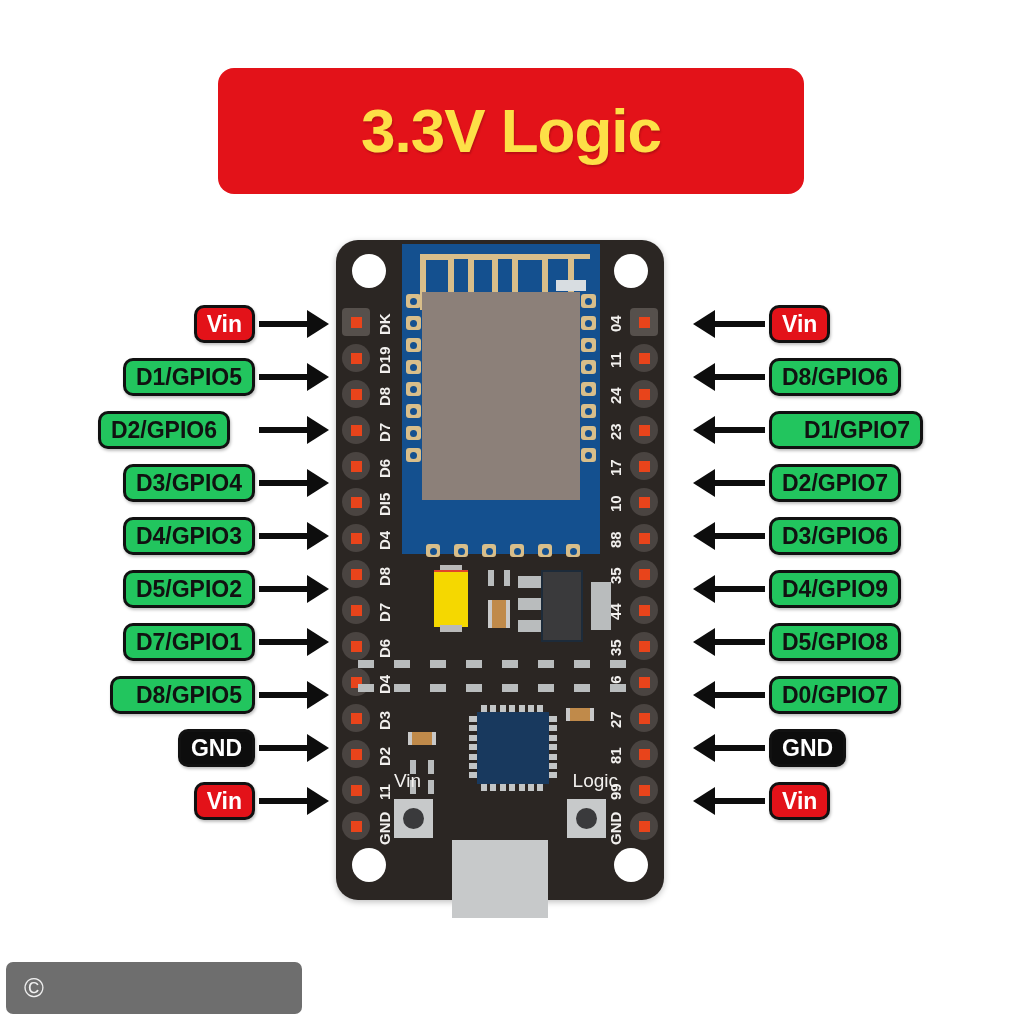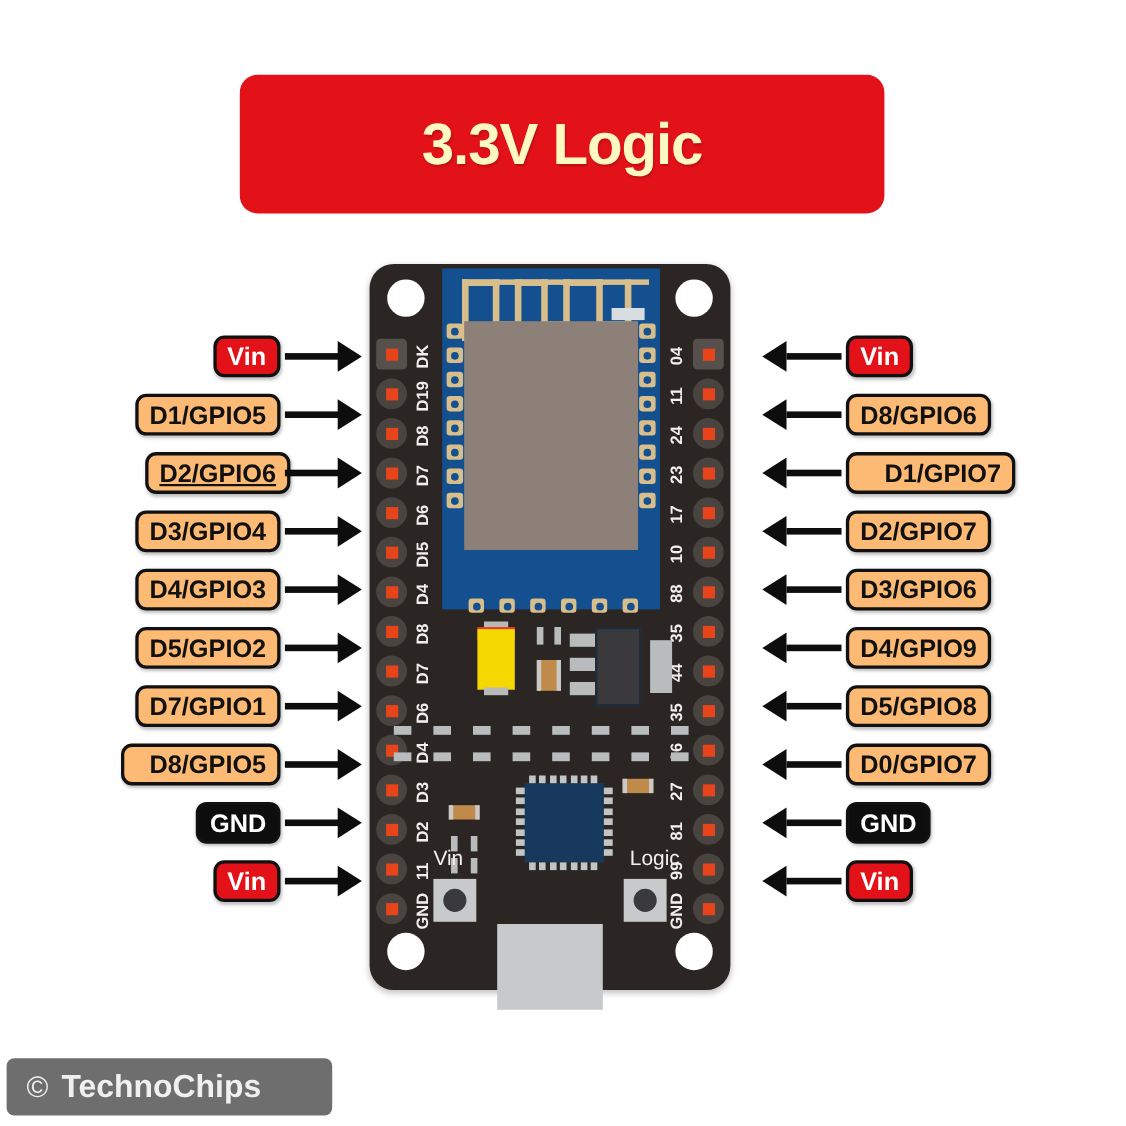--- a/index.html
+++ b/index.html
@@ -12,21 +12,21 @@
   }
   #stage{position:absolute;left:0;top:0;width:1024px;height:1024px;}
 
   
   .title-banner{
     position:absolute;left:218px;top:68px;width:586px;height:126px;
     background:#e31219;border-radius:16px;
     display:flex;align-items:center;justify-content:center;
   }
   .title-banner .title-text{
-    color:#fef9c3;font-size:53px;font-weight:bold;letter-spacing:-1px;
+    color:#fde047;font-size:62px;font-weight:bold;letter-spacing:-1px;
     line-height:1;text-shadow:1px 2px 2px rgba(0,0,0,.18);
   }
 
   
   .board{
     position:absolute;left:336px;top:240px;width:328px;height:660px;
     background:#2b2623;border-radius:22px;
     box-shadow:0 2px 6px rgba(0,0,0,.25);
   }
   .hole{
@@ -111,21 +111,21 @@
   }
 
   
   .tag{
     position:absolute;height:38px;border:3px solid #111111;border-radius:10px;
     display:flex;align-items:center;justify-content:center;
     font-size:23px;font-weight:bold;box-sizing:border-box;
     padding:0 10px;white-space:nowrap;
     box-shadow:1px 2px 3px rgba(0,0,0,.25);
   }
-  .tag.gpio{background:#fdba74;color:#111111;}
+  .tag.gpio{background:#22c55e;color:#111111;}
   .tag.vin{background:#e31219;color:#ffffff;}
   .tag.gnd{background:#0d0d0d;color:#ffffff;}
 
   .leftcol .tag{right:0;}
   .rightcol .tag{left:0;}
 
   
   .arrow{position:absolute;height:6px;background:#0d0d0d;}
   .arrowhead{position:absolute;width:0;height:0;border-top:14px solid transparent;
     border-bottom:14px solid transparent;}
@@ -150,21 +150,21 @@
     <span class="title-text">3.3V Logic</span>
   </div>
 
   <div class="leftcol" id="leftcol">
       <div class="tag vin" style="top: 305px; left: auto; right: 769px;">Vin</div>
       <div class="arrow" style="top: 321px; left: 259px; width: 50px;"></div>
       <div class="arrowhead r" style="position: absolute; top: 310px; left: 307px;"></div>
       <div class="tag gpio" style="top: 358px; left: auto; right: 769px;">D1/GPIO5</div>
       <div class="arrow" style="top: 374px; left: 259px; width: 50px;"></div>
       <div class="arrowhead r" style="position: absolute; top: 363px; left: 307px;"></div>
-      <div class="tag gpio" style="top: 411px; left: auto; right: 760px; text-decoration: underline;">D2/GPIO6</div>
+      <div class="tag gpio" style="top: 411px; left: auto; right: 794px;">D2/GPIO6</div>
       <div class="arrow" style="top: 427px; left: 259px; width: 50px;"></div>
       <div class="arrowhead r" style="position: absolute; top: 416px; left: 307px;"></div>
       <div class="tag gpio" style="top: 464px; left: auto; right: 769px;">D3/GPIO4</div>
       <div class="arrow" style="top: 480px; left: 259px; width: 50px;"></div>
       <div class="arrowhead r" style="position: absolute; top: 469px; left: 307px;"></div>
       <div class="tag gpio" style="top: 517px; left: auto; right: 769px;">D4/GPIO3</div>
       <div class="arrow" style="top: 533px; left: 259px; width: 50px;"></div>
       <div class="arrowhead r" style="position: absolute; top: 522px; left: 307px;"></div>
       <div class="tag gpio" style="top: 570px; left: auto; right: 769px;">D5/GPIO2</div>
       <div class="arrow" style="top: 586px; left: 259px; width: 50px;"></div>
@@ -484,16 +484,15 @@
         <i></i>
       </div>
     <div class="btn reset">
         <i></i>
       </div>
     <div class="usb"></div>
   </div>
 
   <div class="watermark">
     <span class="c">©</span>
-    <span>TechnoChips</span>
   </div>
 
 </div>
 
 </body></html>

